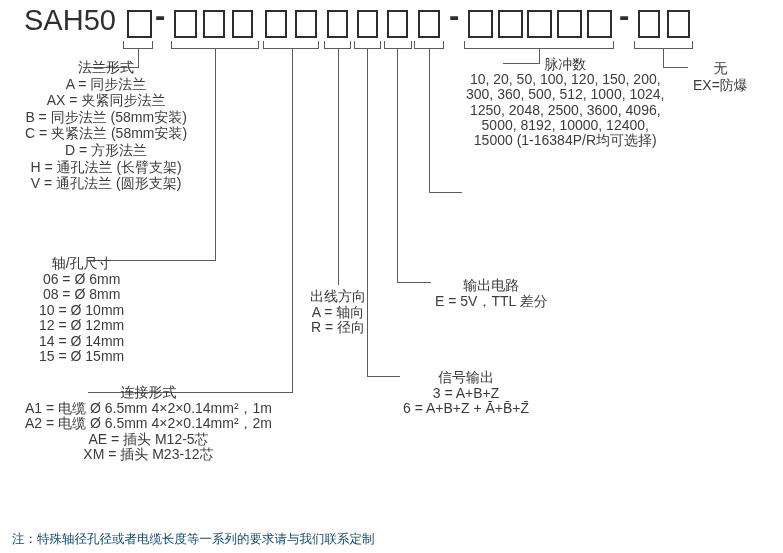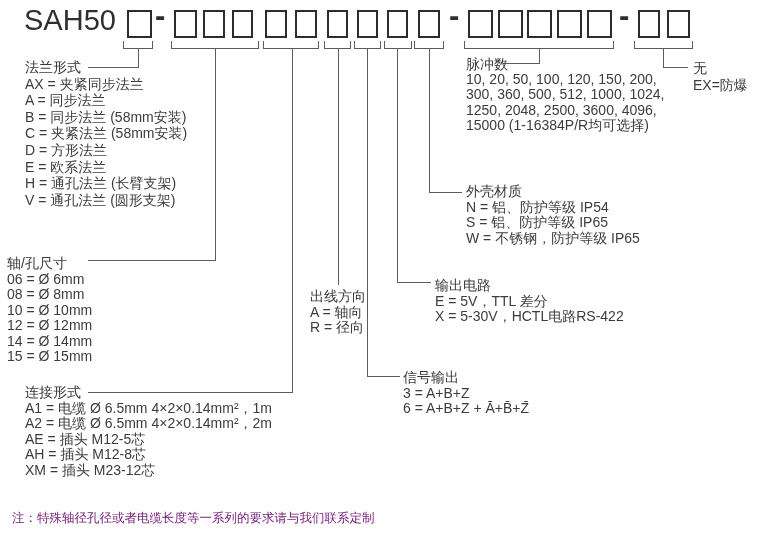--- a/index.html
+++ b/index.html
@@ -1,25 +1,25 @@
 <!DOCTYPE html>
 <html><head>
 <meta charset="utf-8">
 <style>
   html,body{margin:0;padding:0;background:#fff;}
   .canvas{position:relative;width:783px;height:553px;background:#ffffff;overflow:hidden;
-          font-family:"Liberation Sans", sans-serif;color:#3c3c3c;}
+          font-family:"Liberation Sans", sans-serif;color:#3c3c3c;text-align:center;}
   .title{position:absolute;left:24px;top:4px;font-size:29px;color:#2f2f2f;letter-spacing:0px;}
   .box{position:absolute;top:10px;height:28px;border:2.5px solid #2d2d2d;background:#fff;box-sizing:border-box;}
   .dash{position:absolute;top:0px;font-size:31px;font-weight:bold;color:#2f2f2f;line-height:1;}
   .h{position:absolute;height:1px;background:#5c5c5c;}
   .v{position:absolute;width:1px;background:#5c5c5c;}
   .sec{position:absolute;font-size:14px;line-height:15.5px;white-space:nowrap;color:#3c3c3c;}
   .sec .hdr{color:#383838;}
-  .note{position:absolute;left:12px;top:510px;font-size:12.5px;color:#701a75;white-space:nowrap;}
+  .note{position:absolute;left:12px;top:531px;font-size:12.5px;color:#0c4a6e;white-space:nowrap;}
 </style>
 </head>
 <body>
 
 <div class="canvas">
 
   <div class="title">SAH50</div>
 
   <div class="box" style="left:127px;width:25px;"></div>
   <span class="dash" style="left:155px;">-</span>
@@ -90,79 +90,71 @@
   <div class="h" style="left:503px;top:63px;width:37px;"></div>
 
   <div class="v" style="left:634px;top:41px;height:7px;"></div>
   <div class="v" style="left:692px;top:41px;height:7px;"></div>
   <div class="h" style="left:634px;top:48px;width:59px;"></div>
   <div class="v" style="left:663px;top:48px;height:20px;"></div>
   <div class="h" style="left:663px;top:67px;width:25px;"></div>
 
   <div class="sec" style="left:25px;top:59px;line-height:16.6px;">
     <div class="hdr">法兰形式</div>
+    <div>A = 同步法兰</div>
     <div>AX = 夹紧同步法兰</div>
-    <div>A = 同步法兰</div>
     <div>B = 同步法兰 (58mm安装)</div>
     <div>C = 夹紧法兰 (58mm安装)</div>
     <div>D = 方形法兰</div>
-    <div>E = 欧系法兰</div>
     <div>H = 通孔法兰 (长臂支架)</div>
     <div>V = 通孔法兰 (圆形支架)</div>
   </div>
 
-  <div class="sec" style="left:7px;top:256px;">
+  <div class="sec" style="left:39px;top:256px;">
     <div class="hdr">轴/孔尺寸</div>
     <div>06 = Ø 6mm</div>
     <div>08 = Ø 8mm</div>
     <div>10 = Ø 10mm</div>
     <div>12 = Ø 12mm</div>
     <div>14 = Ø 14mm</div>
     <div>15 = Ø 15mm</div>
   </div>
 
   <div class="sec" style="left:25px;top:385px;">
     <div class="hdr">连接形式</div>
     <div>A1 = 电缆 Ø 6.5mm 4×2×0.14mm²，1m</div>
     <div>A2 = 电缆 Ø 6.5mm 4×2×0.14mm²，2m</div>
     <div>AE = 插头 M12-5芯</div>
-    <div>AH = 插头 M12-8芯</div>
     <div>XM = 插头 M23-12芯</div>
   </div>
 
   <div class="sec" style="left:310px;top:289px;">
     <div class="hdr">出线方向</div>
     <div>A = 轴向</div>
     <div>R = 径向</div>
   </div>
 
   <div class="sec" style="left:403px;top:370px;">
     <div class="hdr">信号输出</div>
     <div>3 = A+B+Z</div>
     <div>6 = A+B+Z + Ā+B̄+Z̄</div>
   </div>
 
   <div class="sec" style="left:435px;top:278px;">
     <div class="hdr">输出电路</div>
     <div>E = 5V，TTL 差分</div>
-    <div>X = 5-30V，HCTL电路RS-422</div>
   </div>
 
-  <div class="sec" style="left:466px;top:184px;">
-    <div class="hdr">外壳材质</div>
-    <div>N = 铝、防护等级 IP54</div>
-    <div>S = 铝、防护等级 IP65</div>
-    <div>W = 不锈钢，防护等级 IP65</div>
-  </div>
 
   <div class="sec" style="left:466px;top:57px;line-height:15.2px;">
     <div class="hdr">脉冲数</div>
     <div>10, 20, 50, 100, 120, 150, 200,</div>
     <div>300, 360, 500, 512, 1000, 1024,</div>
     <div>1250, 2048, 2500, 3600, 4096,</div>
+    <div>5000, 8192, 10000, 12400,</div>
     <div>15000 (1-16384P/R均可选择)</div>
   </div>
 
   <div class="sec" style="left:693px;top:60px;line-height:17px;">
     <div class="hdr">无</div>
     <div>EX=防爆</div>
   </div>
 
   <div class="note">注：特殊轴径孔径或者电缆长度等一系列的要求请与我们联系定制</div>
 

